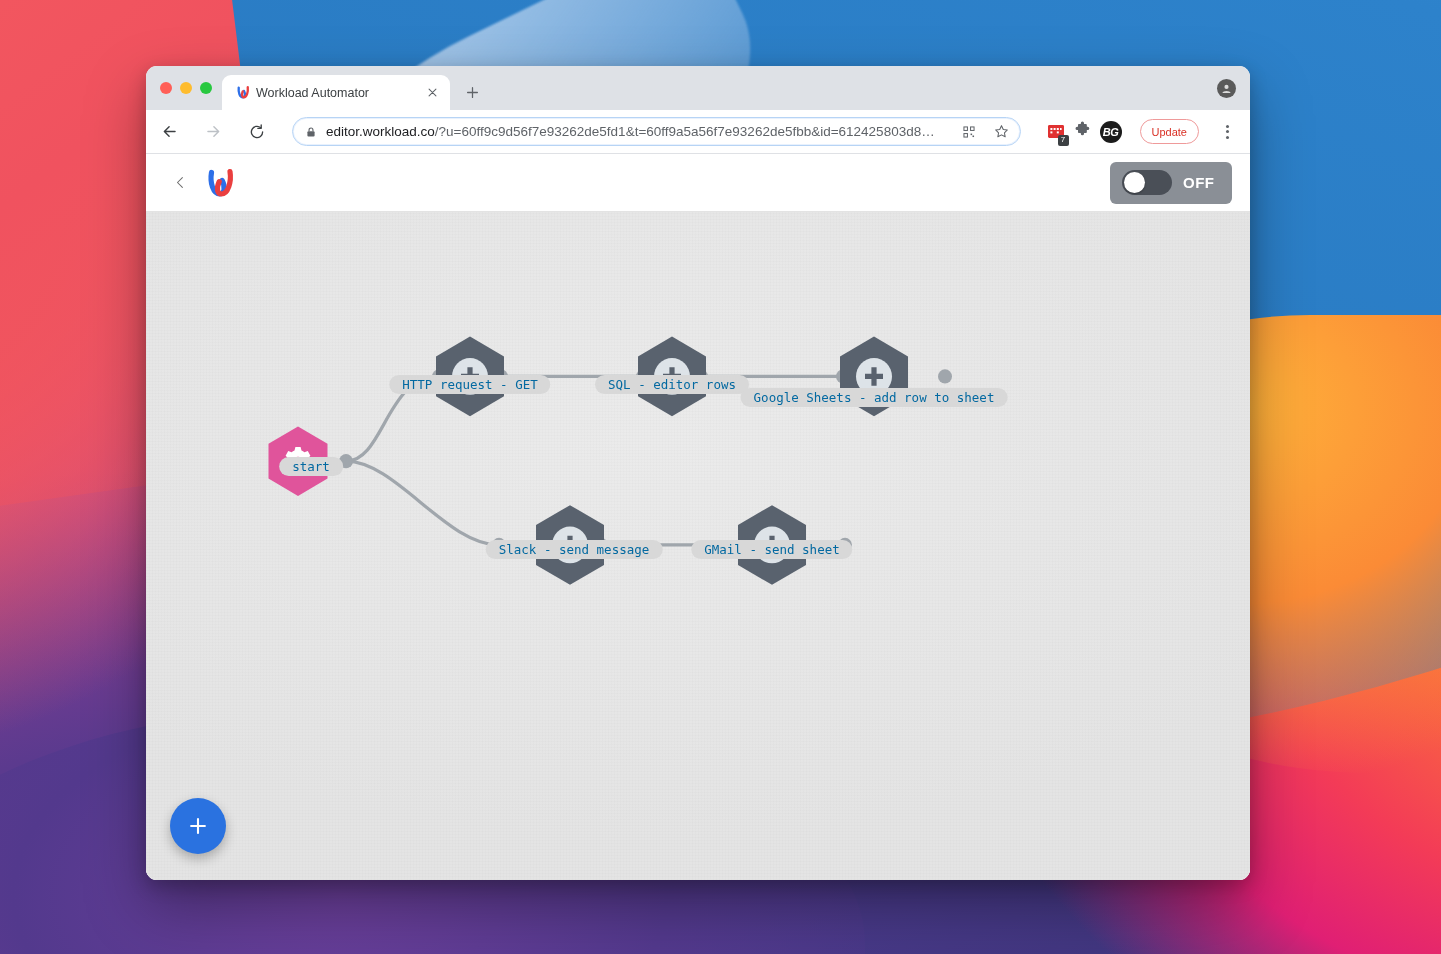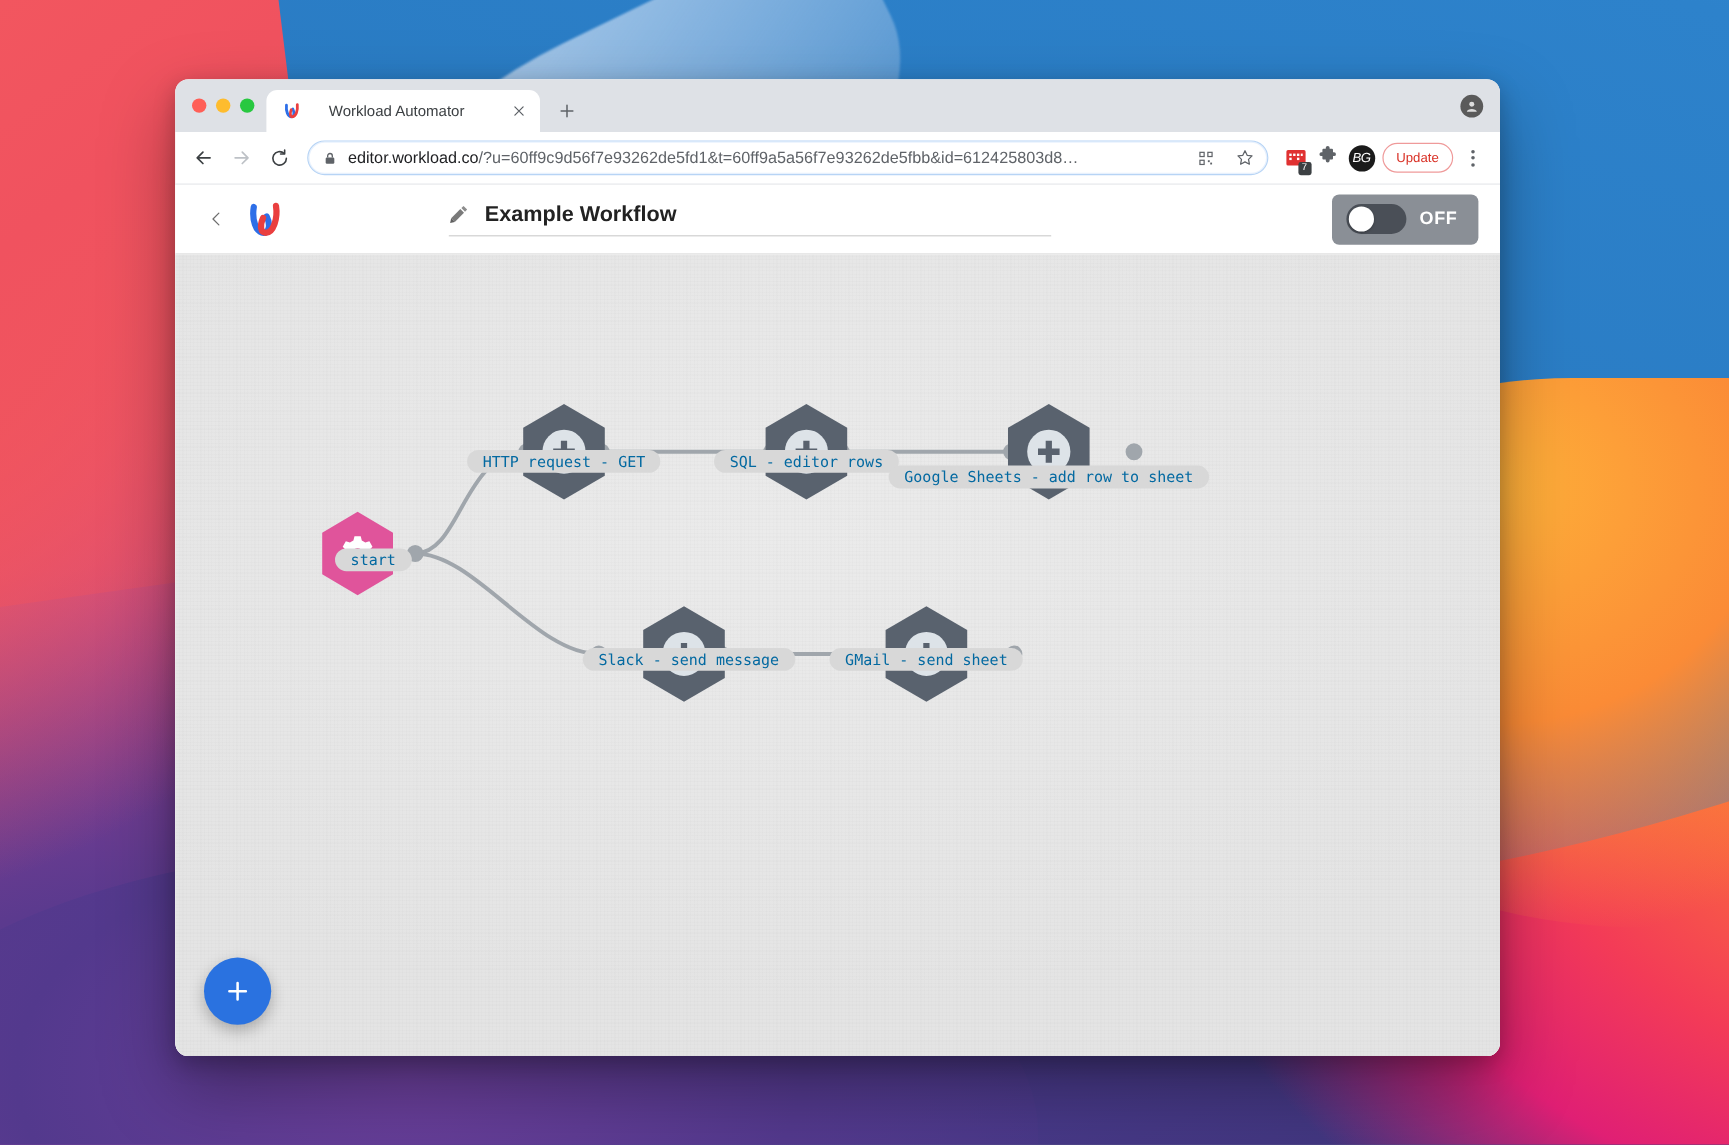--- a/index.html
+++ b/index.html
@@ -107,21 +107,21 @@
   .light.green  { background: #28c840; }
 
   .tab {
     height: 35px;
     min-width: 228px;
     background: #fff;
     border-radius: 9px 9px 0 0;
     display: flex;
     align-items: center;
     padding: 0 9px 0 13px;
-    gap: 22px;
+    gap: 4px;
     position: relative;
   }
   .tab-favicon { width: 17px; height: 17px; flex: 0 0 auto; }
   .tab-title {
     font-size: 12.5px;
     color: #3c4043;
     white-space: nowrap;
     overflow: hidden;
     text-overflow: ellipsis;
     flex: 1 1 auto;
@@ -155,21 +155,21 @@
     background: #5a5a5a;
     display: flex; align-items: center; justify-content: center;
   }
 
   
   .toolbar {
     height: 44px;
     background: #fff;
     display: flex;
     align-items: center;
-    gap: 2px;
+    gap: 14px;
     padding: 0 10px 0 8px;
     flex: 0 0 auto;
     border-bottom: 1px solid #dfe1e5;
   }
   .nav-btn {
     width: 30px; height: 30px;
     display: flex; align-items: center; justify-content: center;
     color: #5f6368;
     border-radius: 50%;
     flex: 0 0 auto;
@@ -225,21 +225,21 @@
     text-align: center;
     border-radius: 2px;
     font-family: "Liberation Sans", sans-serif;
   }
   .avatar-bg {
     width: 22px; height: 22px;
     border-radius: 50%;
     background: #1b1b1b;
     color: #fff;
     font-size: 11px;
-    font-weight: normal;
+    font-weight: bold;
     font-style: italic;
     display: flex; align-items: center; justify-content: center;
     letter-spacing: -.5px;
   }
   .update-btn {
     height: 25px;
     border: 1px solid #ef9a9a;
     border-radius: 13px;
     color: #d93025;
     font-size: 11px;
@@ -511,30 +511,20 @@
         </svg>
       </span>
 
       <span class="brand-logo">
         <svg viewBox="0 0 34 32" width="34" height="32" aria-hidden="true">
           <path d="M7.5 5.5 C5.8 15.5, 9 27, 15.8 27 C20.4 27, 21.6 20, 18.2 13.4" fill="none" stroke="#2d6fe8" stroke-width="5.2" stroke-linecap="round"></path>
           <path d="M26 4.6 C27.6 14.6, 24 27, 17.4 27 C13.2 27, 12.2 21.2, 15.2 14.6" fill="none" stroke="#ea3f3f" stroke-width="5.2" stroke-linecap="round"></path>
         </svg>
       </span>
 
-      <div class="title-wrap">
-        <span class="pencil-icon">
-          <svg viewBox="0 0 20 20" width="17" height="17" aria-hidden="true">
-            <path d="M14.4 1.9 l3.6 3.6 -2.1 2.1 -3.6-3.6 Z" fill="#8d8d8d"></path>
-            <path d="M11.3 5 l3.6 3.6 -9 9 -3.6-3.6 Z" fill="#7a7a7a"></path>
-            <path d="M2.3 14 l3.6 3.6 -4.6 1 Z" fill="#5f5f5f"></path>
-          </svg>
-        </span>
-        <span class="wf-title">Example Workflow</span>
-      </div>
 
       <div class="header-right">
         <div class="power-toggle">
           <span class="switch">
               <span class="knob"></span>
             </span>
           <span class="toggle-label">OFF</span>
         </div>
       </div>
     </div>

